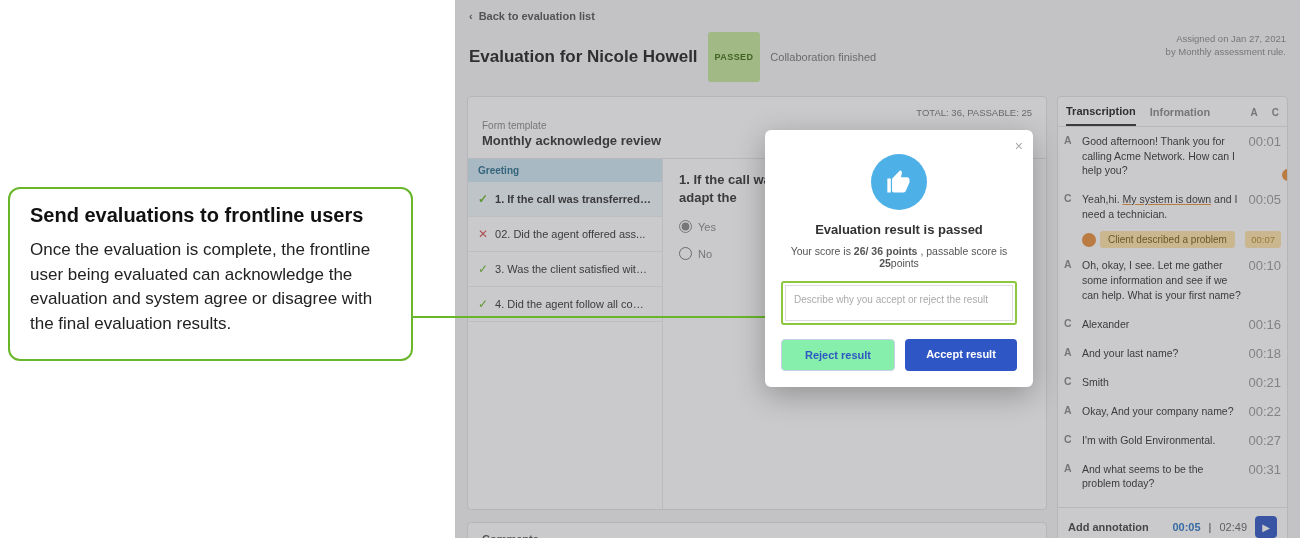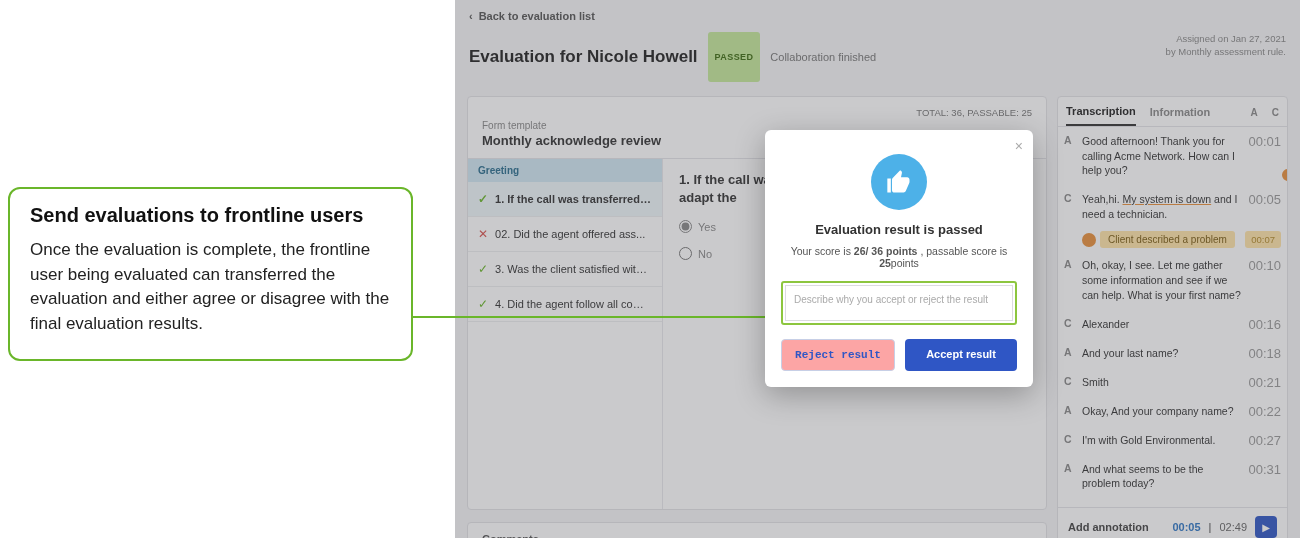--- a/index.html
+++ b/index.html
@@ -283,29 +283,29 @@
   }
   .modal-buttons { display: flex; gap: 10px; margin-top: 14px; }
   .modal-buttons .btn {
     flex: 1;
     padding: 9px 0;
     text-align: center;
     border-radius: 4px;
     font-size: 11px;
     font-weight: 600;
   }
-  .btn-reject { border: 1px solid #c7cfe6; color: #2f56c5; background: #fca5a5; font-family: Liberation Mono, monospace; }
+  .btn-reject { border: 1px solid #c7cfe6; color: #2f56c5; background: #86efac; }
   .btn-accept { background: #2f56c5; color: #fff; }
 </style>
 </head>
 <body>
 
 <div class="callout">
   <h2>Send evaluations to frontline users</h2>
-  <p>Once the evaluation is complete, the frontline user being evaluated can transferred the evaluation and either agree or disagree with the final evaluation results.</p>
+  <p>Once the evaluation is complete, the frontline user being evaluated can acknowledge the evaluation and system agree or disagree with the final evaluation results.</p>
 </div>
 <div class="connector"></div>
 
 <div class="app">
 
   <div class="back-link">
     <span>‹</span>
     <span>Back to evaluation list</span>
   </div>
 

